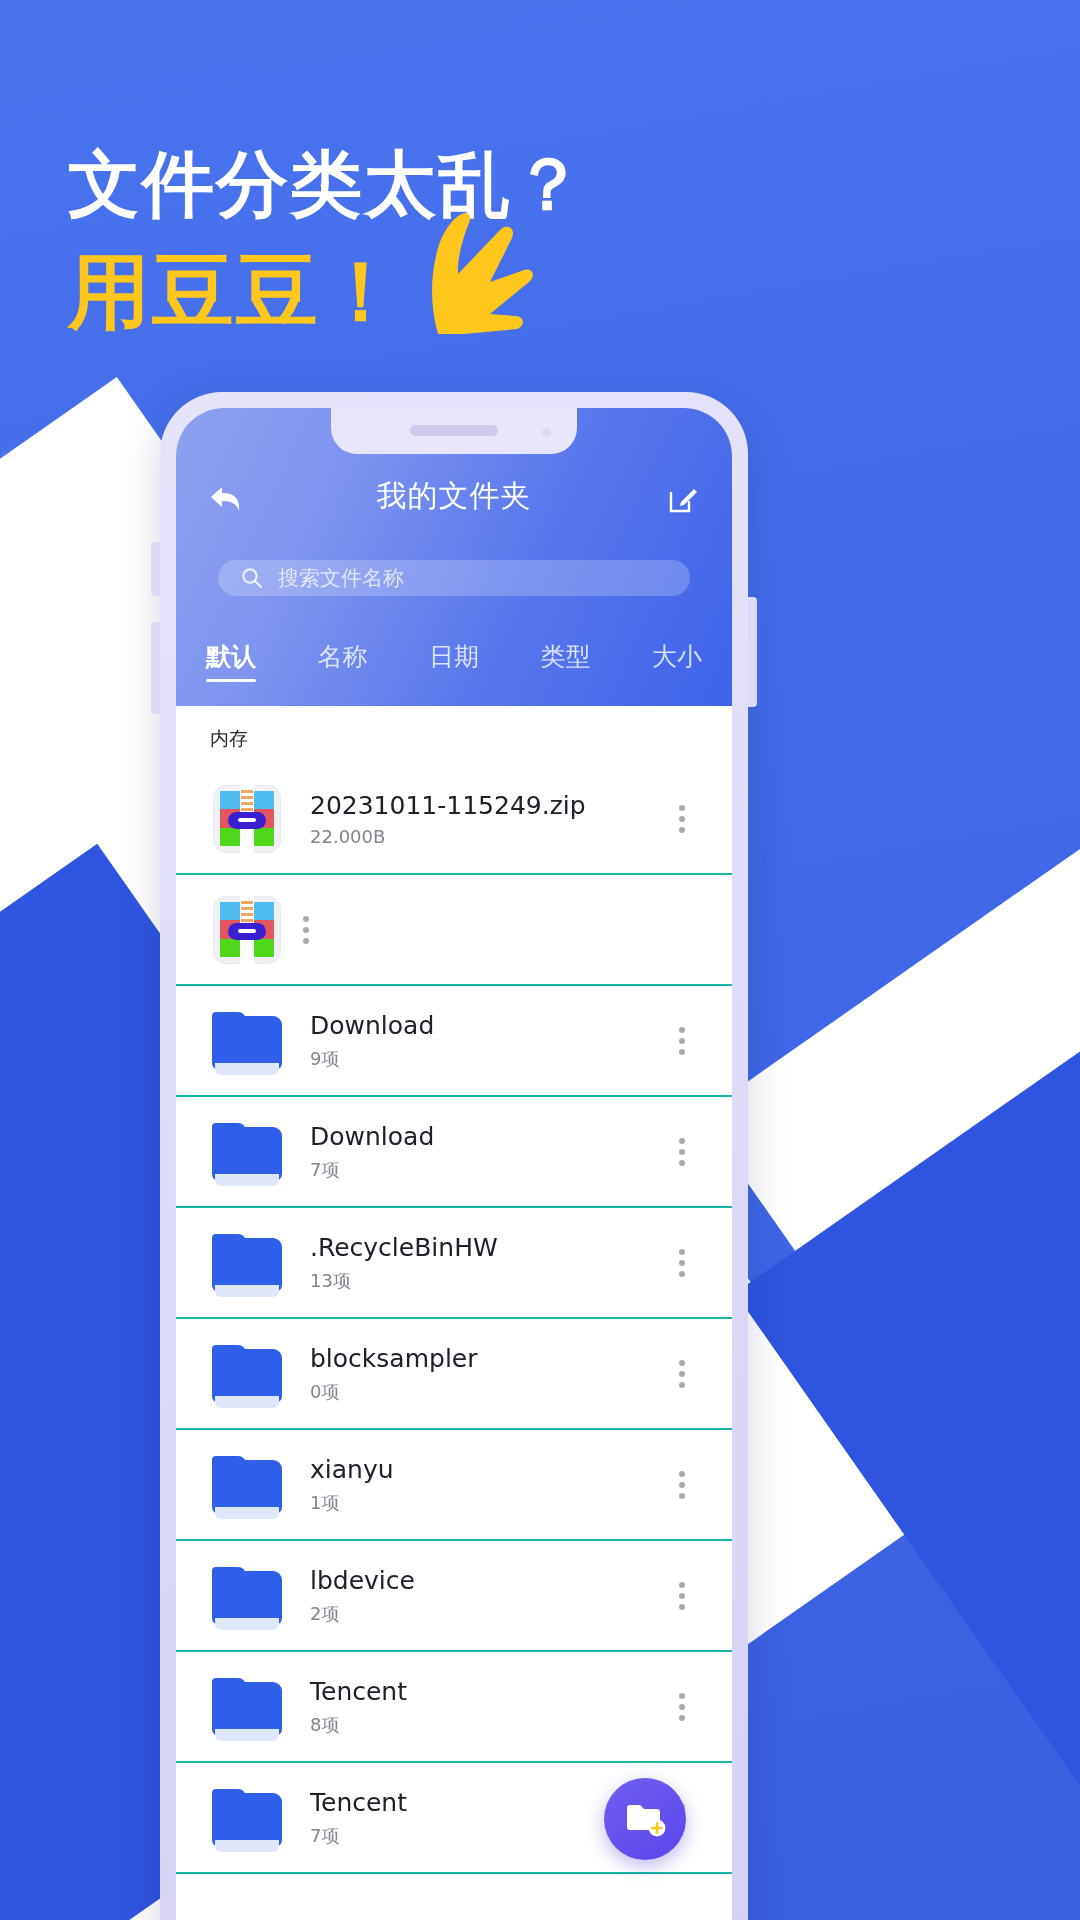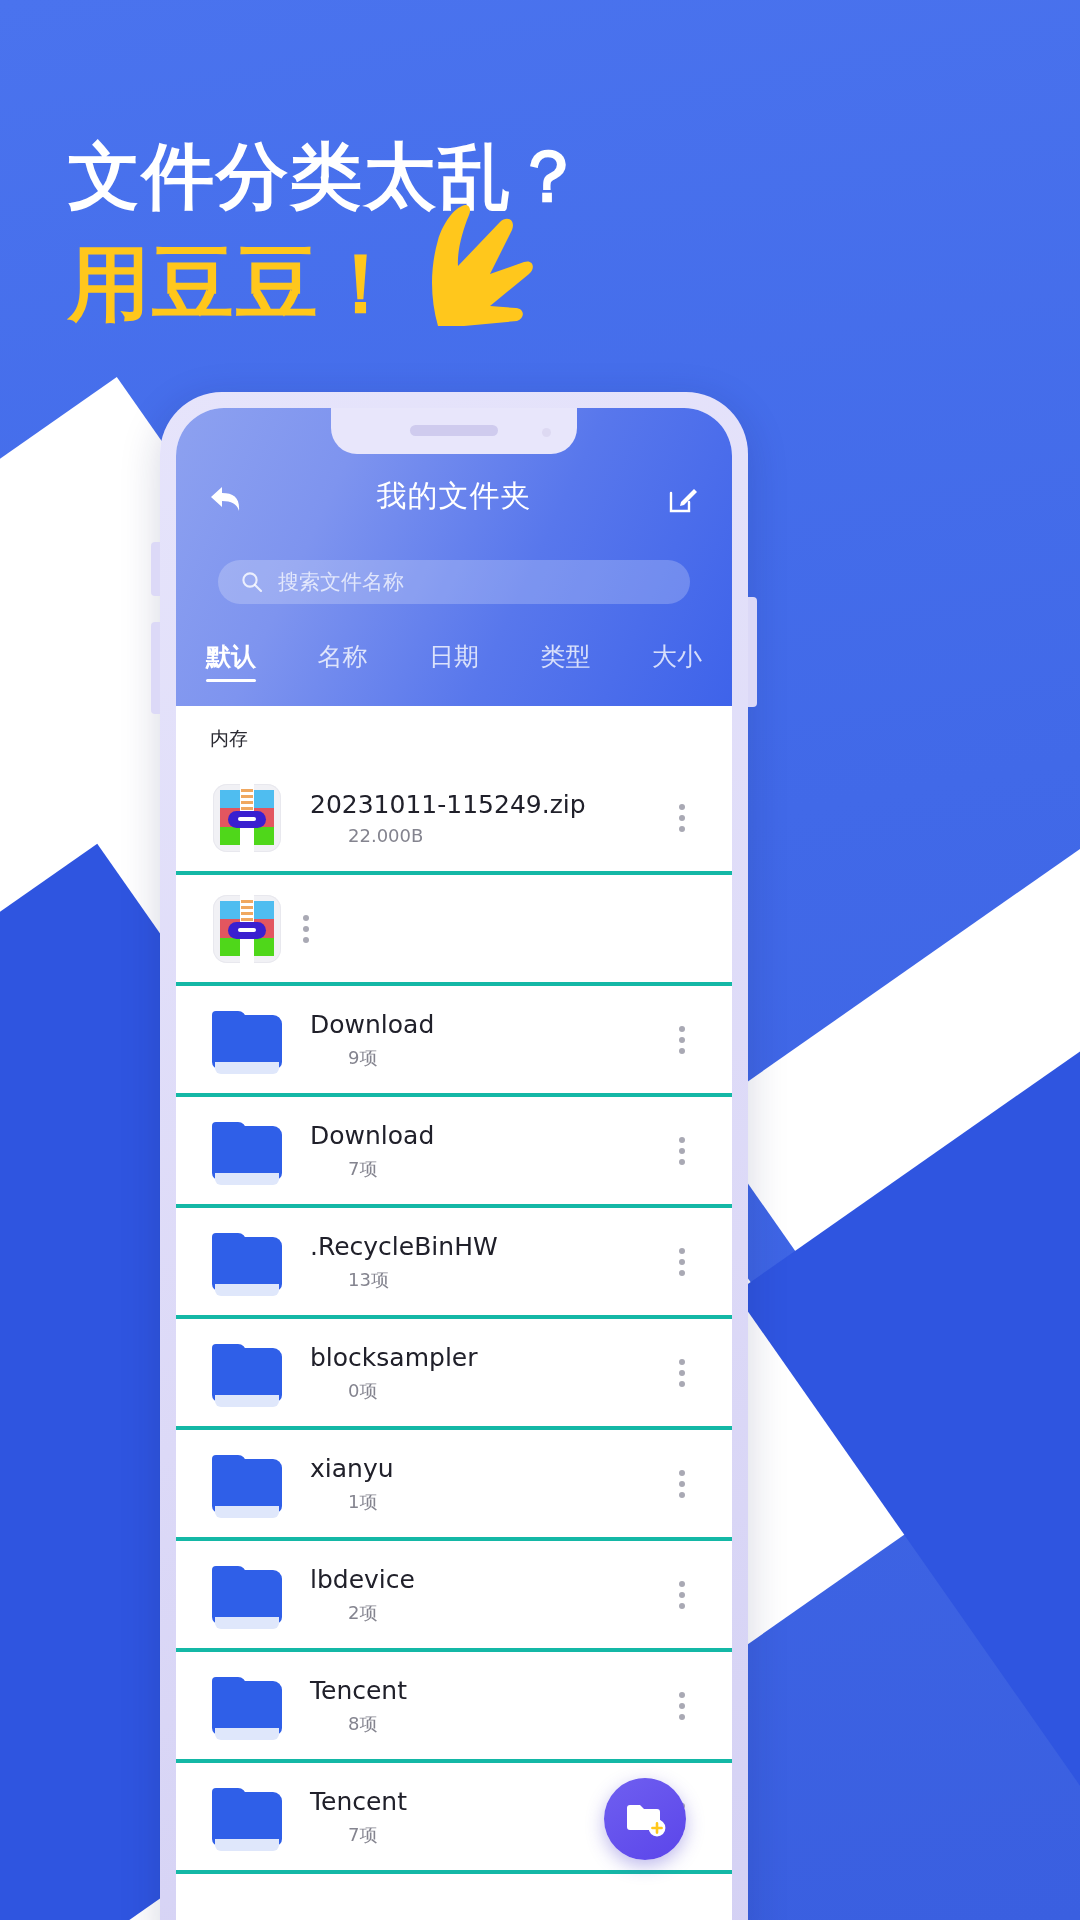--- a/index.html
+++ b/index.html
@@ -47,21 +47,21 @@
     width:900px; height:900px;
     background:#2f55e0;
     left:735px; top:1293px;
     transform:rotate(-35deg);
     transform-origin:0 0;
   }
 
   
   .headline {
     position:absolute;
-    left:68px; top:140px;
+    left:68px; top:148px;
     width:920px;
     z-index:6;
   }
   .headline-main {
     font-family:"DejaVu Sans","Liberation Sans",sans-serif;
     font-size:72px;
     font-weight:bold;
     color:#ffffff;
     letter-spacing:2px;
     line-height:1.0;
@@ -182,21 +182,21 @@
   }
   .edit-icon {
     width:46px; height:46px;
     display:flex; align-items:center; justify-content:center;
     cursor:pointer;
   }
 
   .searchbar {
     position:absolute;
     left:42px; top:152px;
-    width:472px; height:44px;
+    width:472px; height:36px;
     background:rgba(255,255,255,.22);
     border-radius:27px;
     display:flex;
     align-items:center;
     padding:0 22px;
     gap:14px;
   }
   .search-ph {
     font-size:21px;
     color:rgba(255,255,255,.72);
@@ -243,21 +243,21 @@
     padding:20px 0 12px 34px;
     font-size:19px;
     color:#2b2b33;
     font-family:"DejaVu Sans","Liberation Sans",sans-serif;
   }
   .row {
     height:111px;
     display:flex;
     align-items:center;
     padding:0 28px 0 34px;
-    border-bottom:4px solid #14b8a6;
+    border-bottom:2px solid #14b8a6;
     position:relative;
   }
   .row-icon {
     width:74px; height:74px;
     flex:0 0 74px;
     display:flex; align-items:center; justify-content:center;
   }
   .row-txt {
     flex:1;
     padding-left:26px;
@@ -266,21 +266,20 @@
     font-size:25px;
     color:#20202a;
     line-height:1.25;
     font-family:"DejaVu Sans","Liberation Sans",sans-serif;
   }
   .row-meta {
     font-size:18px;
     color:#84848f;
     margin-top:5px;
     font-family:"DejaVu Sans","Liberation Sans",sans-serif;
-    margin-left:38px;
   }
   .kebab {
     width:44px; height:44px;
     display:flex; flex-direction:column;
     align-items:center; justify-content:center;
     gap:5px;
     cursor:pointer;
     flex:0 0 44px;
   }
   .kebab i {

